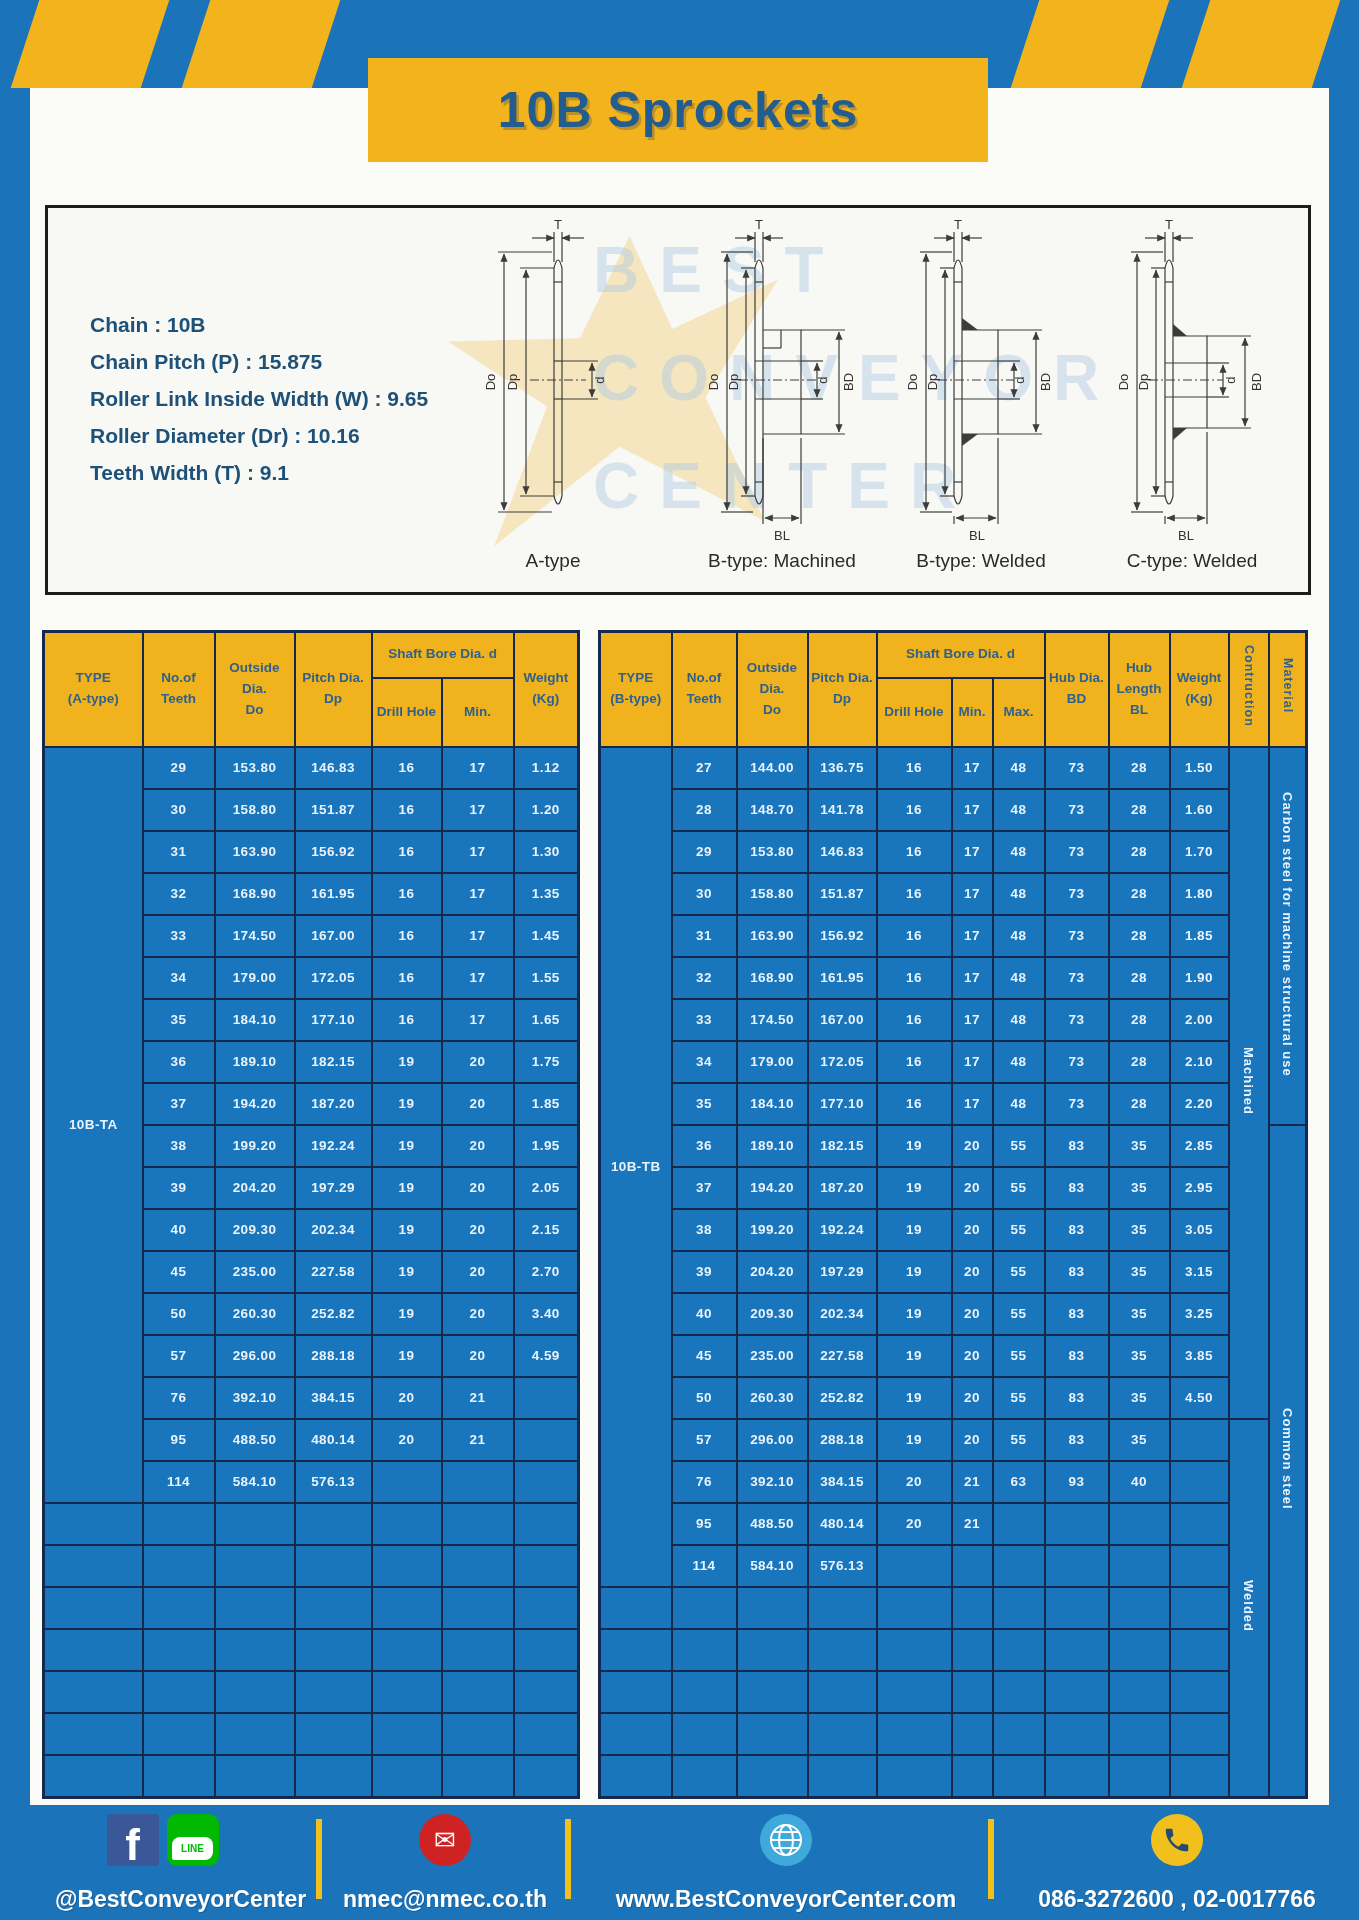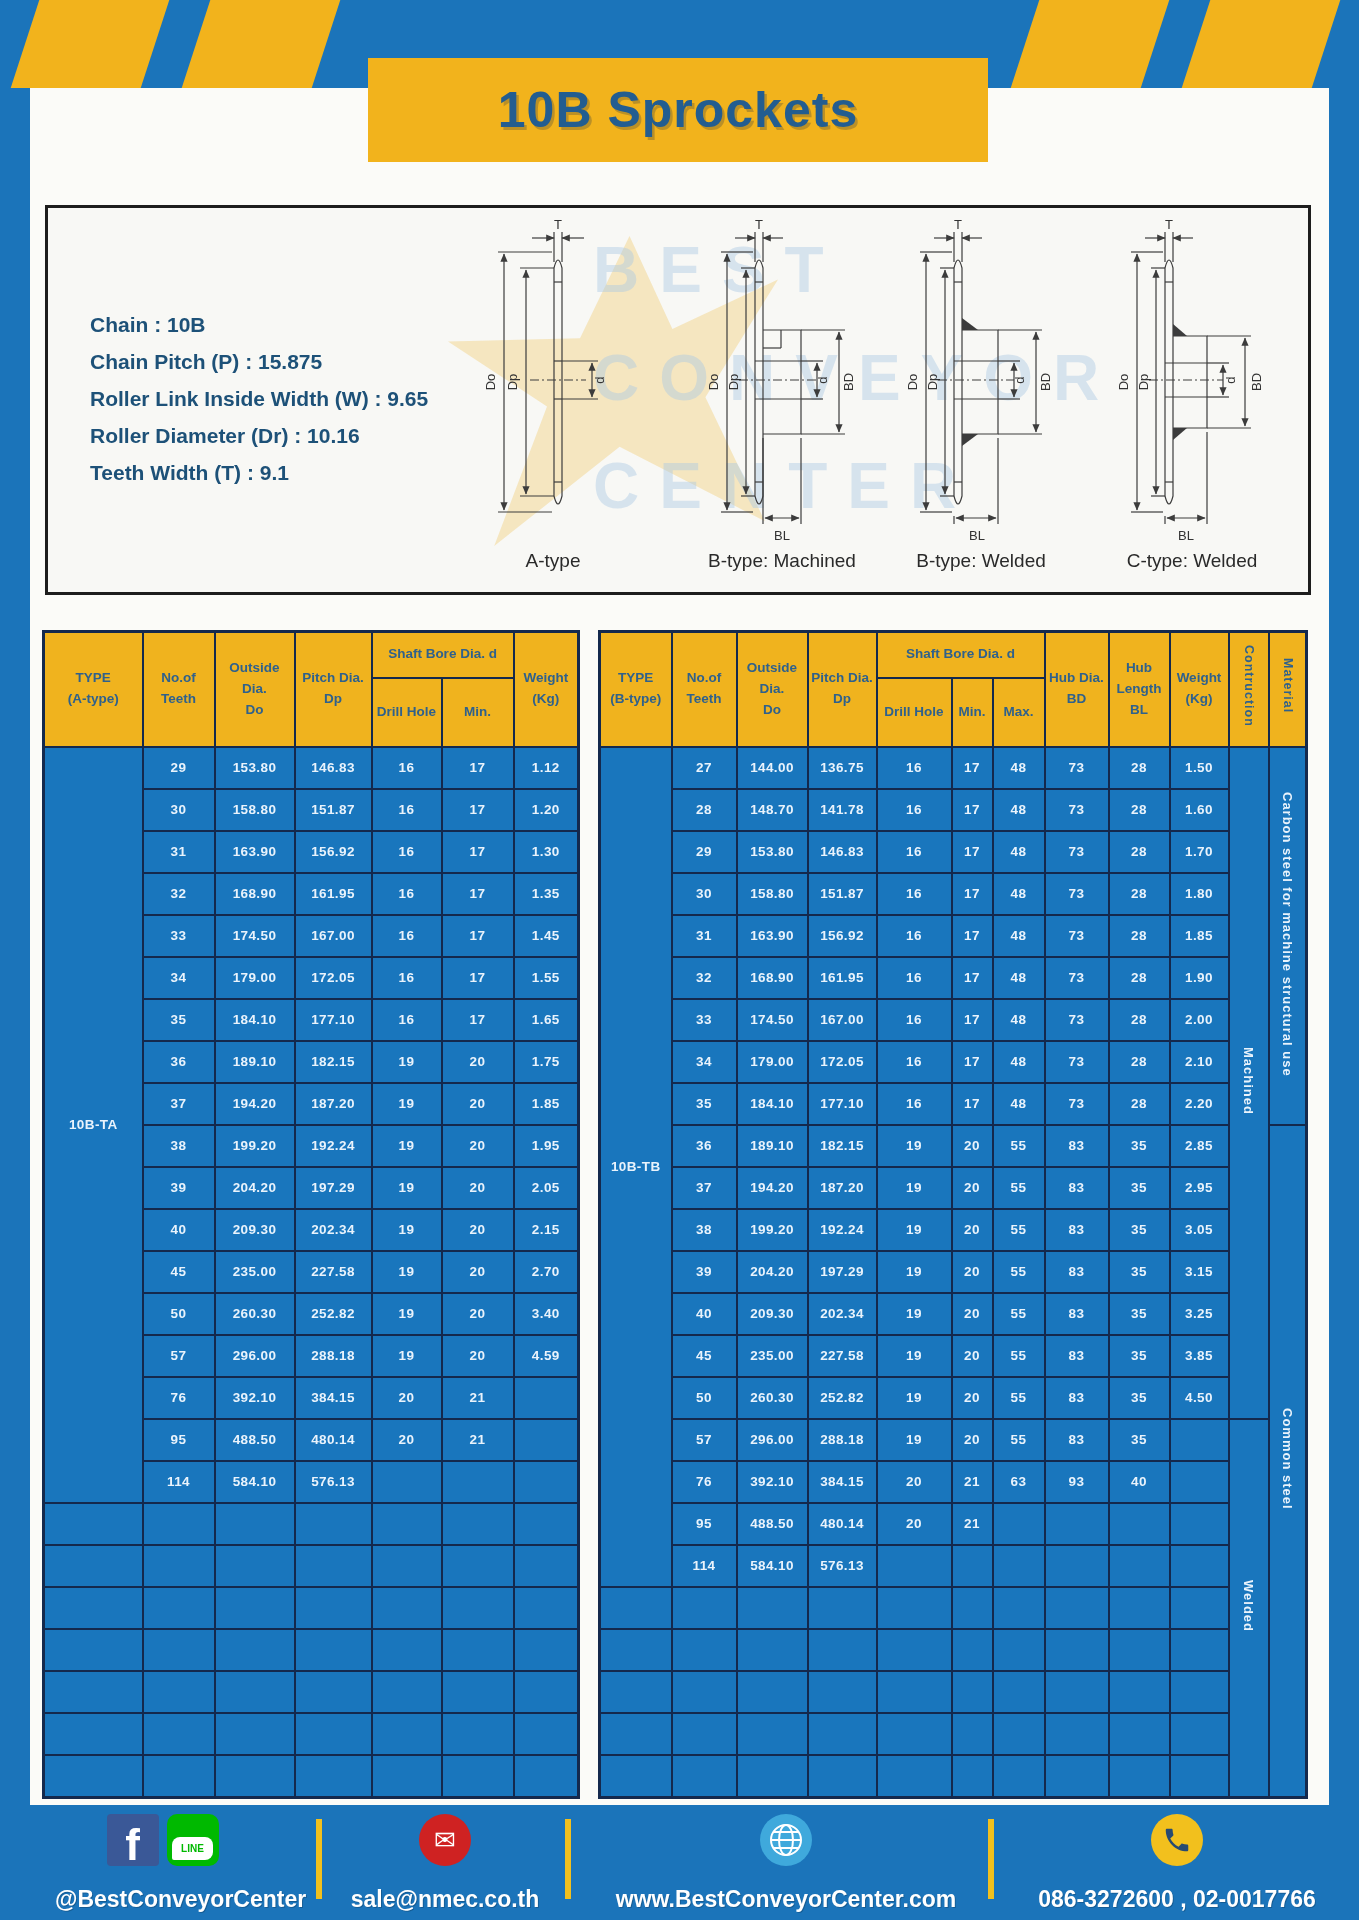--- a/index.html
+++ b/index.html
@@ -843,21 +843,21 @@
         <span class="line-bubble">LINE</span>
       </div>
     </div>
     <div class="f-label">@BestConveyorCenter</div>
   </div>
   <div class="f-divider" style="left:316px"></div>
   <div class="f-group" style="left:330px;width:230px;">
     <div class="icons-row">
         <div class="mail-icon">✉</div>
       </div>
-    <div class="f-label">sale@nmec.co.th</div>
+    <div class="f-label">nmec@nmec.co.th</div>
   </div>
   <div class="f-divider" style="left:565px"></div>
   <div class="f-group" style="left:586px;width:400px;text-align:center;">
     <div class="icons-row">
       <div class="globe-icon">
         <svg width="40" height="40" viewBox="0 0 40 40" fill="none" stroke="#ffffff" stroke-width="2">
           <circle cx="20" cy="20" r="15"></circle>
           <ellipse cx="20" cy="20" rx="7" ry="15"></ellipse>
           <line x1="5" y1="20" x2="35" y2="20"></line>
           <line x1="7" y1="12" x2="33" y2="12"></line>

